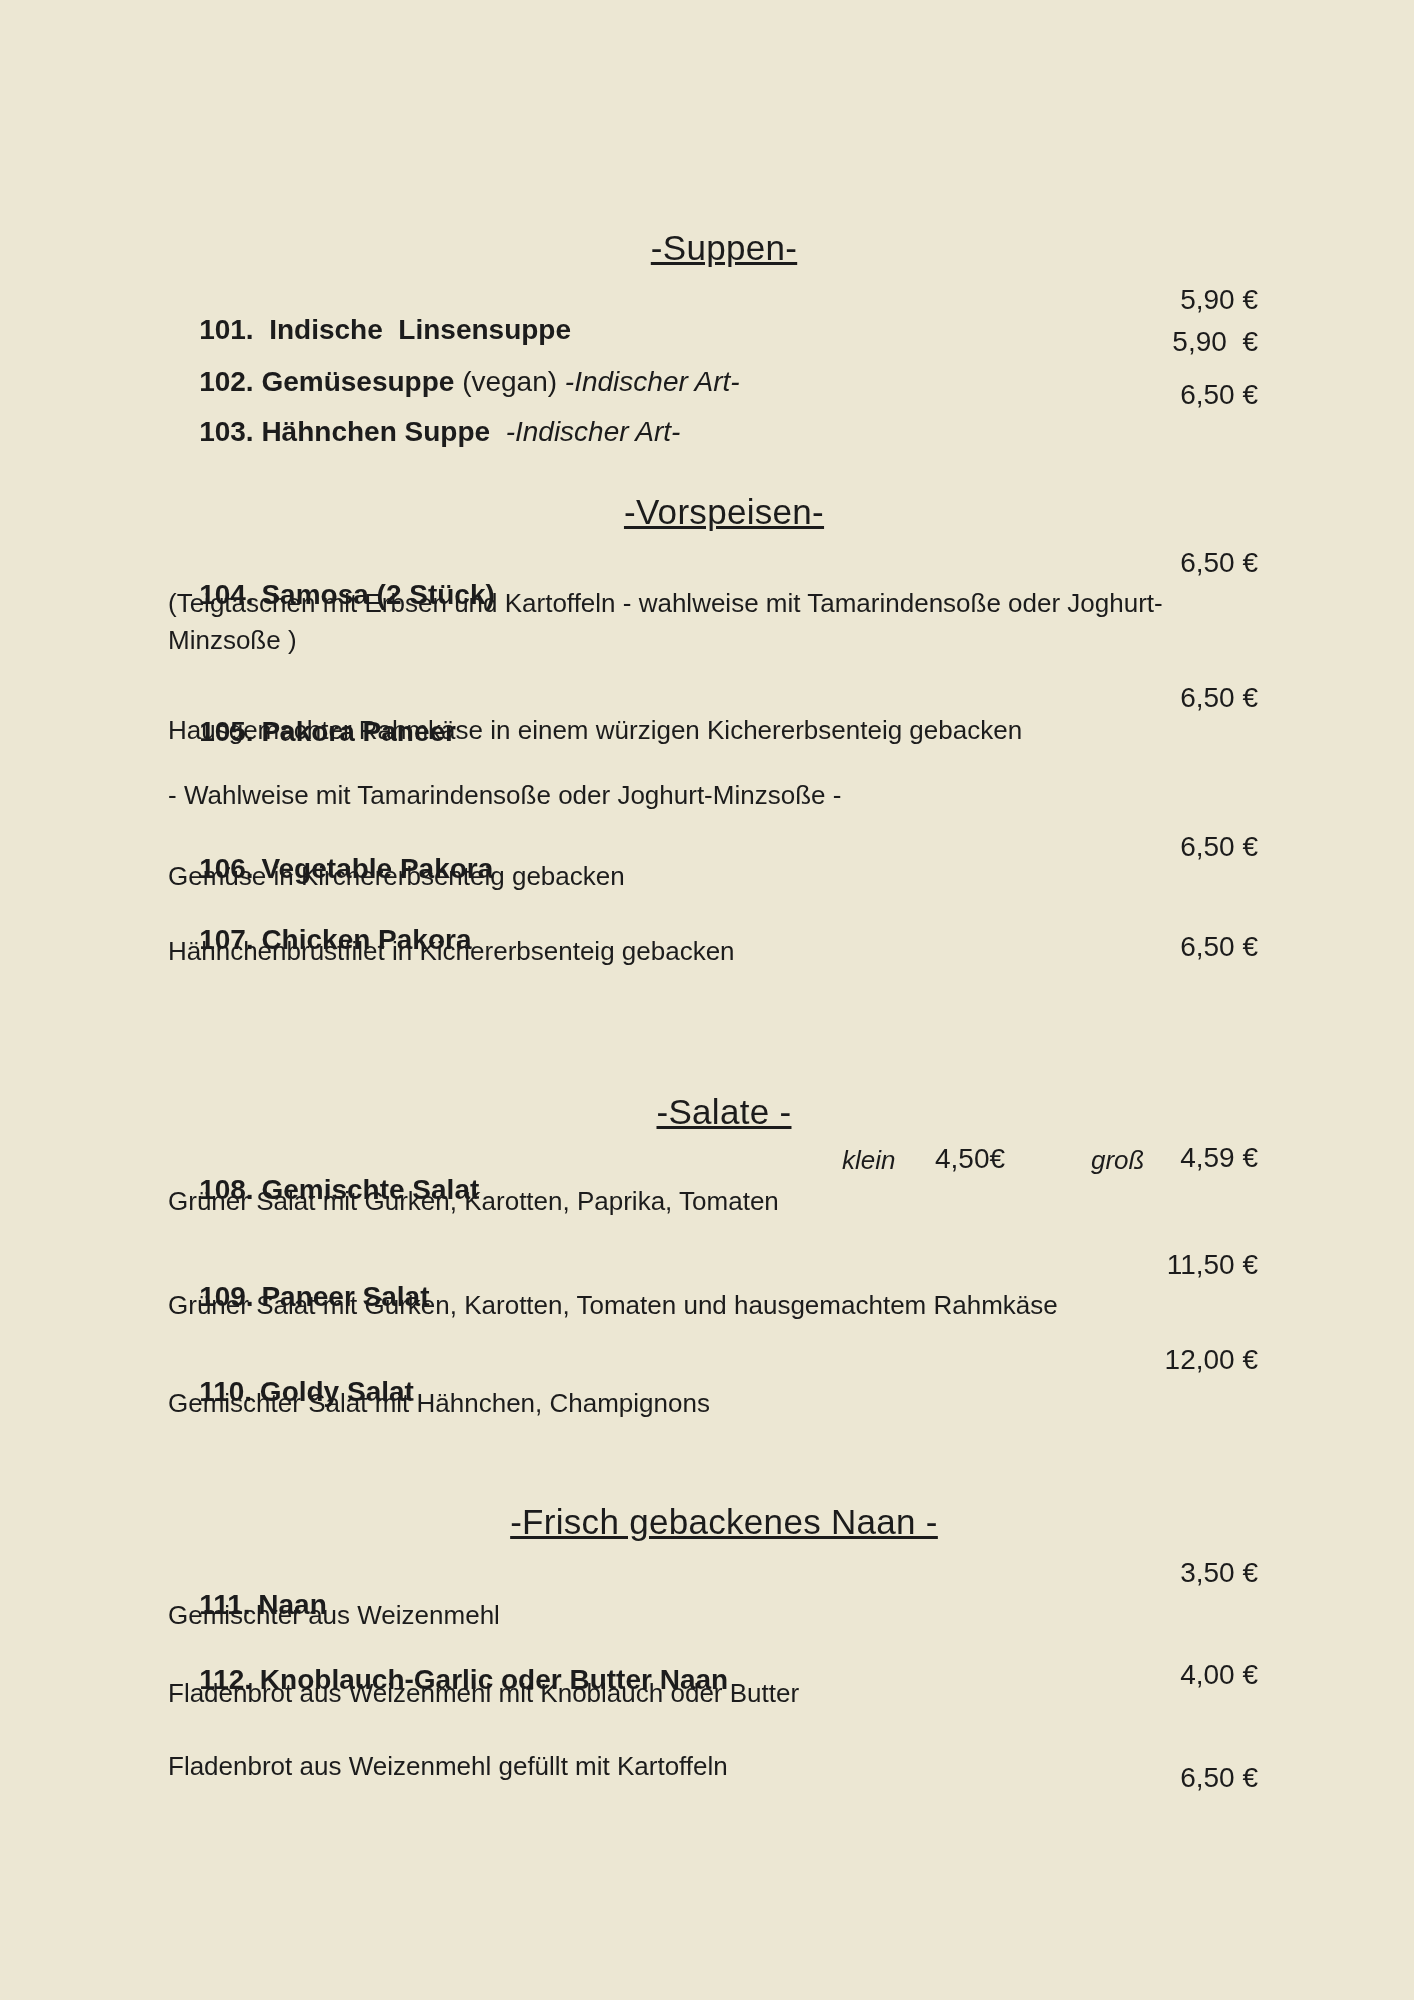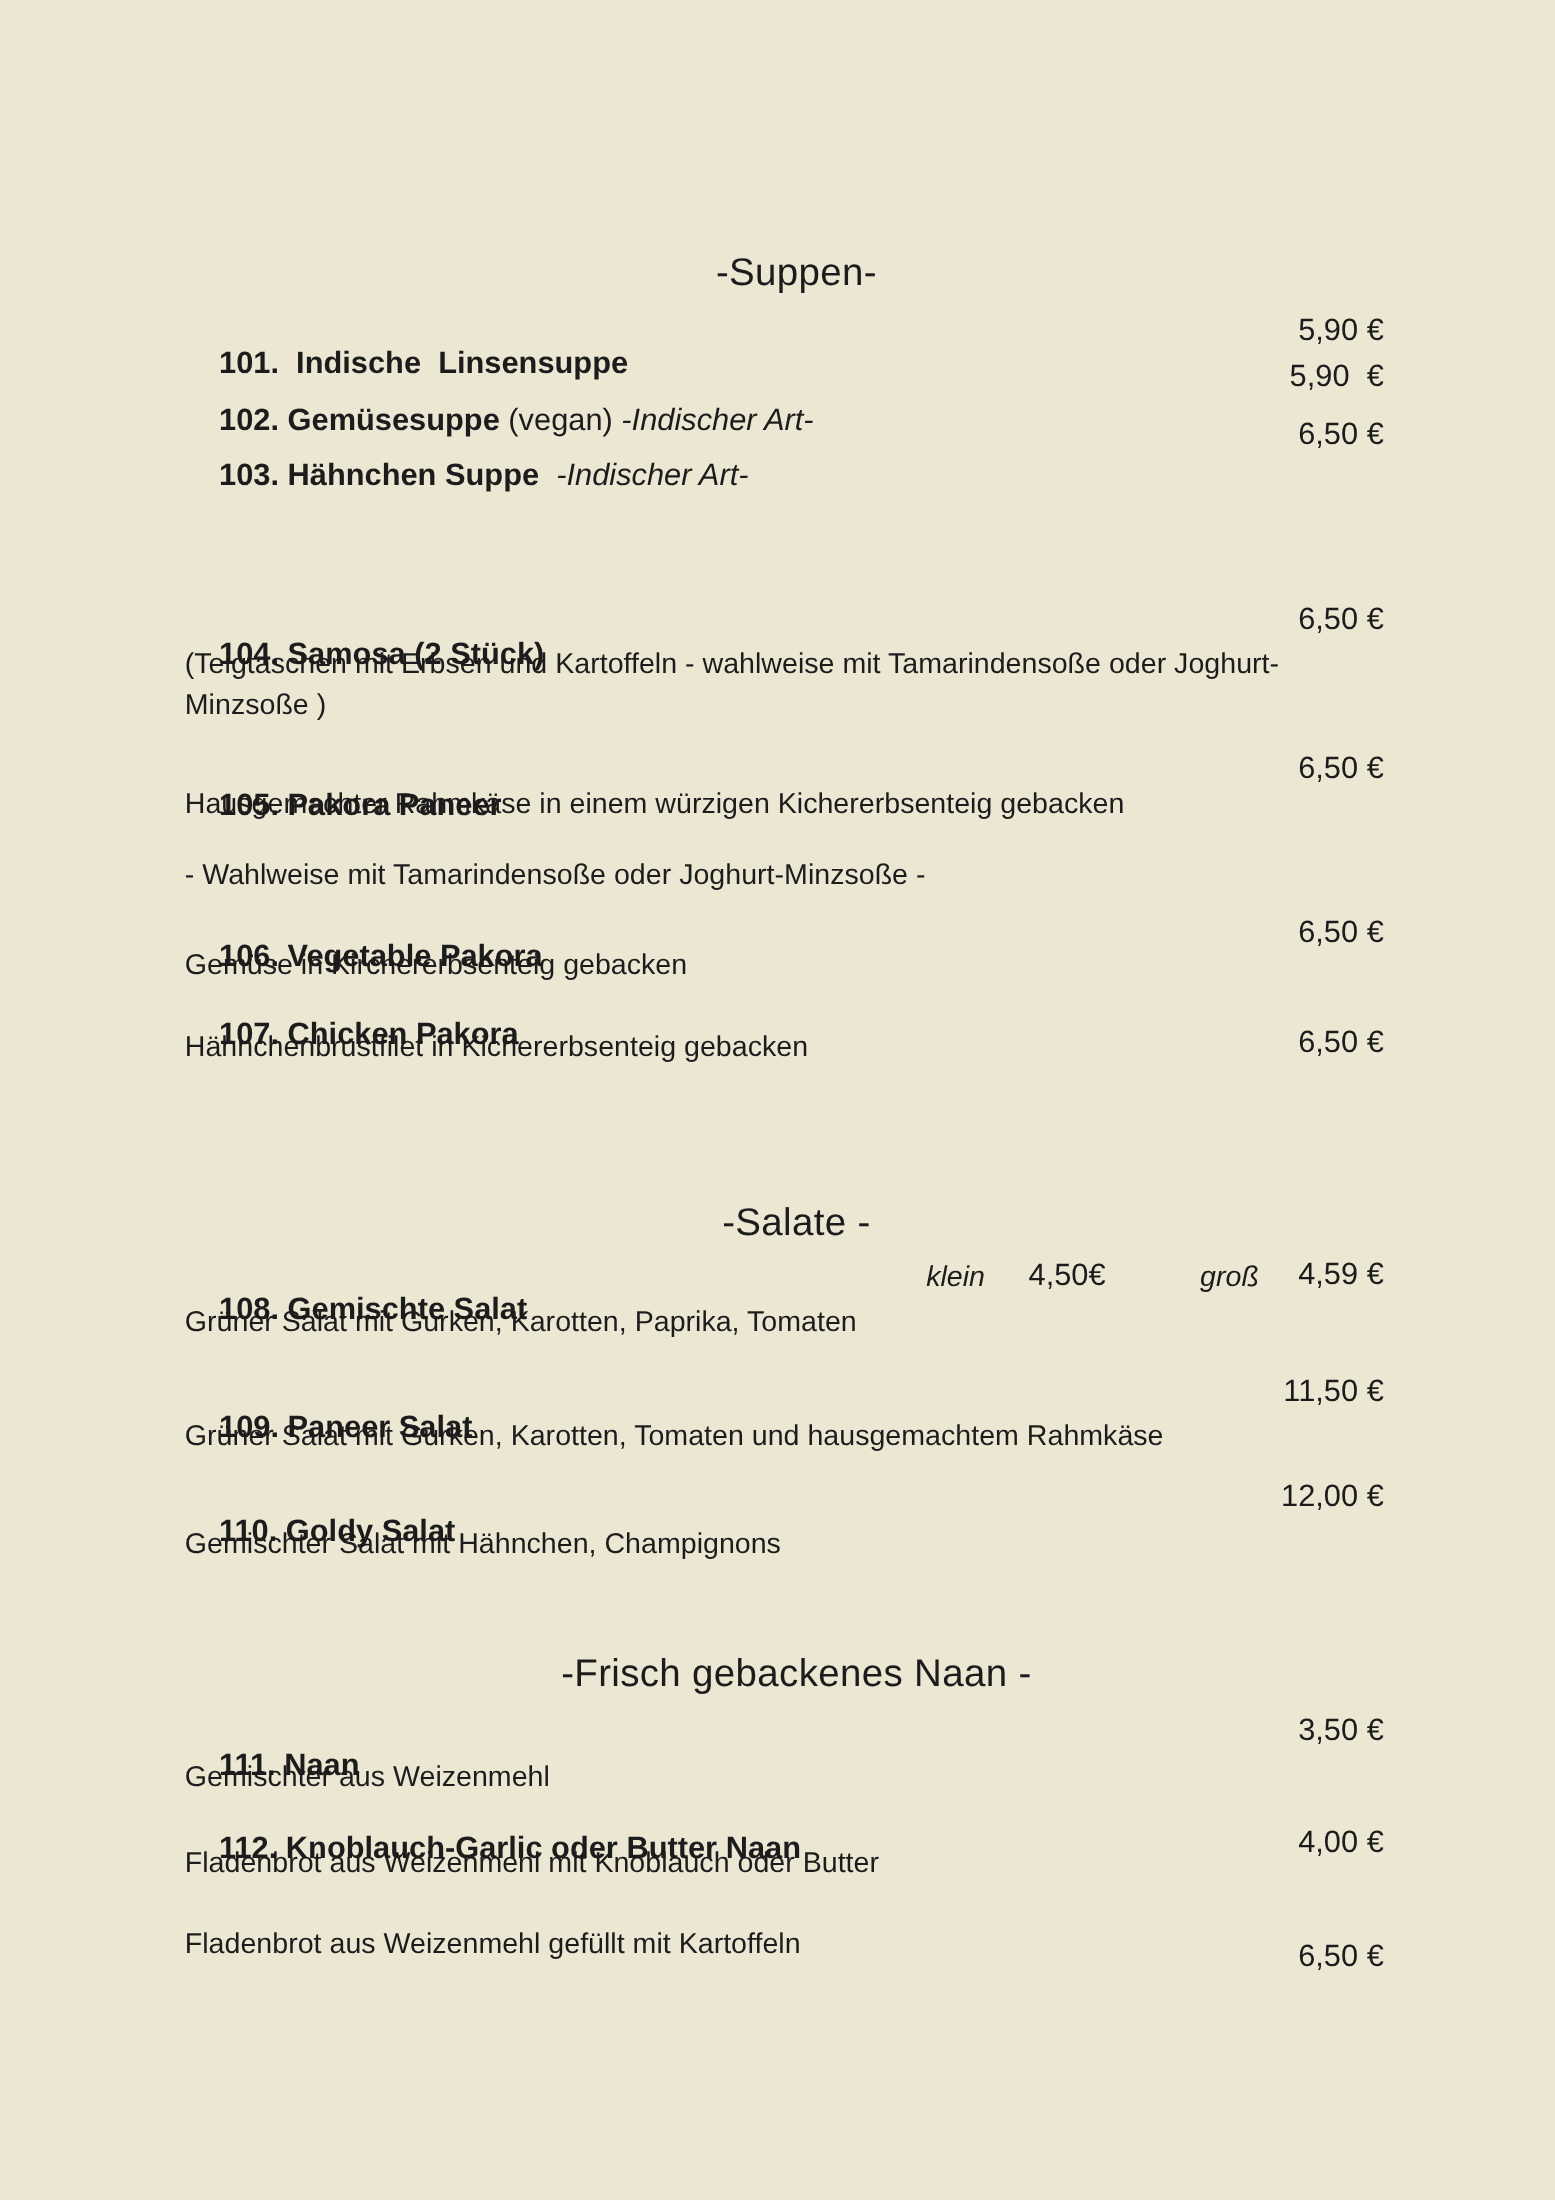--- a/index.html
+++ b/index.html
@@ -12,20 +12,21 @@
     overflow:hidden;
     margin:0 auto;
   }
   .hdr{
     position:absolute;left:0;width:100%;
     padding-left:34px;box-sizing:border-box;
     text-align:center;
     font-size:35px;
     letter-spacing:.3px;
     white-space:pre;
+    text-decoration:underline;
   }
   .line{
     position:absolute;left:168px;width:1090px;
     font-size:28px;
     white-space:pre;
   }
   .line .b{font-weight:bold}
   .line .i{font-style:italic}
   .desc{
     position:absolute;left:168px;width:1015px;
@@ -55,20 +56,21 @@
   <div class="line" style="top:334px">
     <span class="b">102. Gemüsesuppe</span><span> (vegan) </span><span class="i">-Indischer Art-</span>
   </div>
   <div class="price" style="top:326px">5,90  €</div>
 
   <div class="line" style="top:384px">
     <span class="b">103. Hähnchen Suppe</span><span class="i">  -Indischer Art-</span>
   </div>
   <div class="price" style="top:379px">6,50 €</div>
 
+  <div class="hdr" style="top:492px">-Vorspeisen-</div>
 
   <div class="line" style="top:547px">
     <span class="b">104. Samosa (2 Stück)</span>
   </div>
   <div class="price" style="top:547px">6,50 €</div>
   <div class="desc" style="top:585px">(Teigtaschen mit Erbsen und Kartoffeln - wahlweise mit Tamarindensoße oder Joghurt-Minzsoße )</div>
 
   <div class="line" style="top:684px">
     <span class="b">105. Pakora Paneer</span>
   </div>

